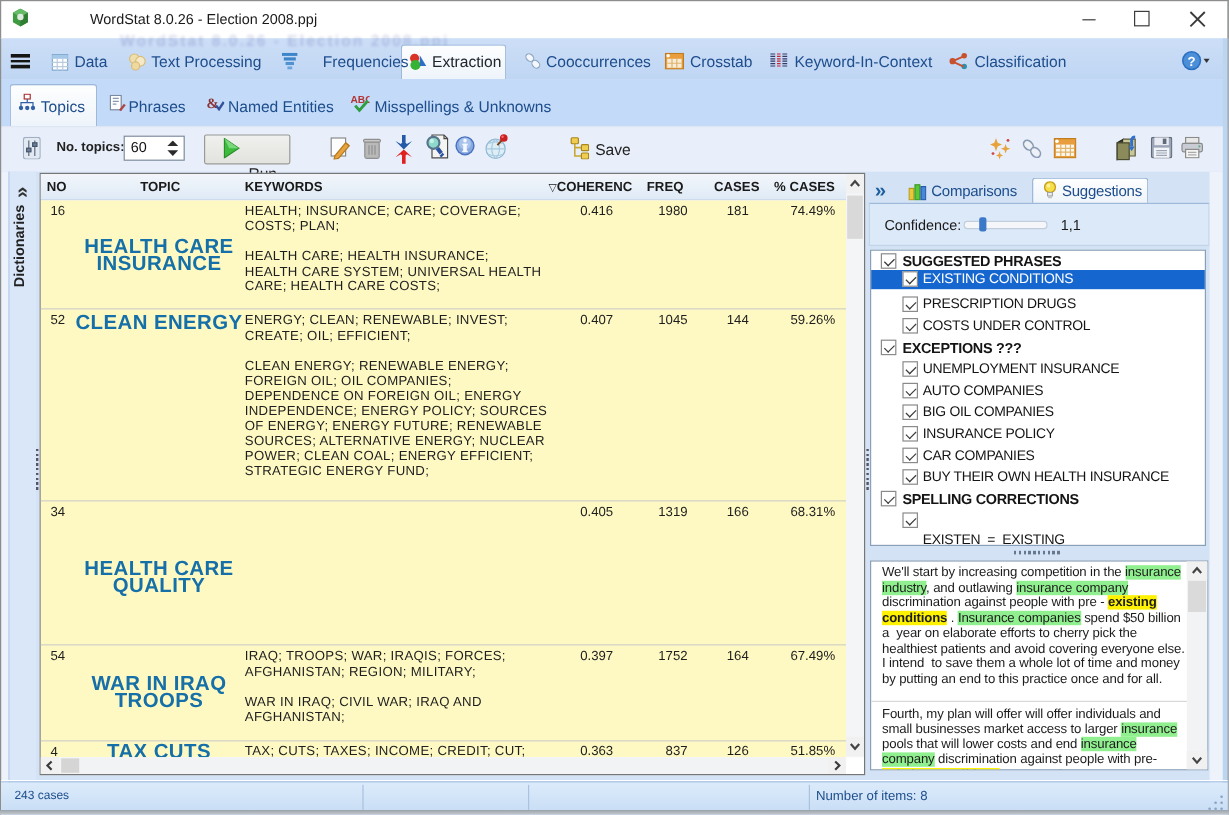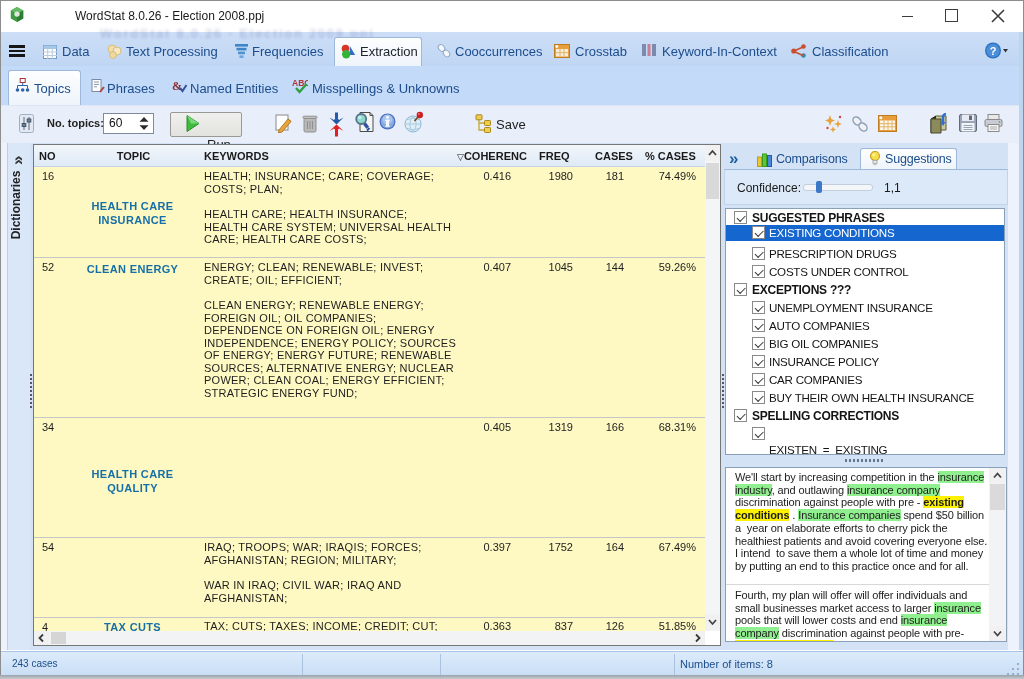--- a/index.html
+++ b/index.html
@@ -14,21 +14,21 @@
   #subtabrow { left:1px; top:66px; width:1022px; height:39px; background:#c3daf8; }
   #toolbar { left:1px; top:105px; width:1022px; height:38px; background:#e9effa; border-top:1px solid #dde6f2; }
   .tabtxt { font-size:13px; color:#1d4d8c; }
   .wtab { position:absolute; background:linear-gradient(#fdfefe,#eef4fb); border:1px solid #9db8d8; border-bottom:none; border-radius:3px 3px 0 0; }
   
   #tablewrap { left:33px; top:144px; width:688px; height:502px; background:#ffffff; border:1px solid #767676; }
   #thead { left:34px; top:145px; width:671px; height:22px; background:linear-gradient(#f2f6fb,#dfeaf6); border-bottom:1px solid #c2d3e8; }
   .htxt { position:absolute; top:150px; font-size:11px; font-weight:bold; color:#1a1a1a; }
   .row { position:absolute; left:34px; width:671px; border-bottom:1px solid #c6c6c6; background:#fef9c3; }
   .no { position:absolute; left:8px; top:3px; font-size:11px; color:#1e1e1e; }
-  .topic { position:absolute; left:26px; width:145px; text-align:center; font-size:11px; font-weight:bold; color:#156fa8; line-height:14px; letter-spacing:0.35px; }
+  .topic { position:absolute; left:26px; width:145px; text-align:center; font-size:17px; font-weight:bold; color:#156fa8; line-height:14px; letter-spacing:0.35px; }
   .kw { position:absolute; left:170px; top:3px; width:278px; font-size:11px; line-height:12.5px; color:#1e1e1e; letter-spacing:0.25px; }
   .kw .p2 { margin-top:13px; }
   .nums { position:absolute; top:3px; font-size:11px; color:#1e1e1e; text-align:right; }
   .coh { left:400px; width:77px; } .frq { left:480px; width:59px; } .cas { left:545px; width:45px; } .pct { left:596px; width:66px; }
   
   .sb { position:absolute; background:#f6f7f9; }
   .sbbtn { position:absolute; background:#f1f1f1; color:#3f3f3f; font-size:11px; font-weight:bold; text-align:center; }
   
   .rp-tab-txt { font-size:12.5px; letter-spacing:-0.2px; color:#1d4d8c; }
   .cbrow { position:absolute; font-size:11.6px; letter-spacing:-0.25px; color:#141414; }
@@ -75,21 +75,21 @@
     <circle cx="10" cy="7" r="4" fill="#f5e9c8" stroke="#d9bd77"></circle>
     <circle cx="6" cy="11" r="3.4" fill="#eed9a0" stroke="#d9bd77"></circle>
   </svg>
   <div class="abs tabtxt" style="left:126px; top:44px;">Text Processing</div>
   <svg class="abs" style="left:235px; top:44px;" width="13" height="14" viewBox="0 0 13 14">
     <rect x="0" y="0" width="13" height="2.6" fill="#3d85c8"></rect>
     <rect x="1.5" y="3.8" width="10" height="2.6" fill="#3d85c8"></rect>
     <rect x="3" y="7.6" width="7" height="2.6" fill="#4f93d2"></rect>
     <rect x="4.5" y="11.4" width="4" height="2.6" fill="#6aa6dc"></rect>
   </svg>
-  <div class="abs tabtxt" style="left:252px; top:44px;">Frequencies</div>
+  <div class="abs tabtxt" style="left:269px; top:44px;">Frequencies</div>
   <svg class="abs" style="left:341px; top:44px;" width="15" height="15" viewBox="0 0 15 15">
     <circle cx="4.5" cy="4.5" r="3.8" fill="#d93526"></circle>
     <circle cx="5.2" cy="10.2" r="4.2" fill="#35b335"></circle>
     <polygon points="8.8,2 14.2,11 8.8,11" fill="#2e6fc4"></polygon>
   </svg>
   <div class="abs" style="left:360px; top:44px; font-size:13px; color:#20262e;">Extraction</div>
   <svg class="abs" style="left:437px; top:44px;" width="14" height="14" viewBox="0 0 14 14">
     <ellipse cx="4.5" cy="4" rx="3.6" ry="2.8" transform="rotate(45 4.5 4)" fill="#f4f8fc" stroke="#8fa8c4"></ellipse>
     <ellipse cx="9.5" cy="9.5" rx="3.6" ry="2.8" transform="rotate(45 9.5 9.5)" fill="#f4f8fc" stroke="#8fa8c4"></ellipse>
   </svg>
@@ -307,20 +307,21 @@
   <div class="row" style="top:418px; height:120px;padding-left:15px;">
     <div class="no">34</div>
     <div class="topic" style="top:49px;">HEALTH CARE<br>QUALITY</div>
     <div class="nums coh">0.405</div>
     <div class="nums frq">1319</div>
     <div class="nums cas">166</div>
     <div class="nums pct">68.31%</div>
   </div>
   <div class="row" style="top:538px; height:80px;">
     <div class="no">54</div>
+    <div class="topic" style="top:25px;">WAR IN IRAQ<br>TROOPS</div>
     <div class="kw">IRAQ; TROOPS; WAR; IRAQIS; FORCES;<br>AFGHANISTAN; REGION; MILITARY;<div class="p2">WAR IN IRAQ; CIVIL WAR; IRAQ AND<br>AFGHANISTAN;</div></div>
     <div class="nums coh">0.397</div>
     <div class="nums frq">1752</div>
     <div class="nums cas">164</div>
     <div class="nums pct">67.49%</div>
   </div>
   <div class="row" style="top:618px; height:13px; border-bottom:none; overflow:hidden;">
     <div class="no" style="top:3px;">4</div>
     <div class="topic" style="top:2px;">TAX CUTS</div>
     <div class="kw" style="top:2px;">TAX; CUTS; TAXES; INCOME; CREDIT; CUT;</div>

